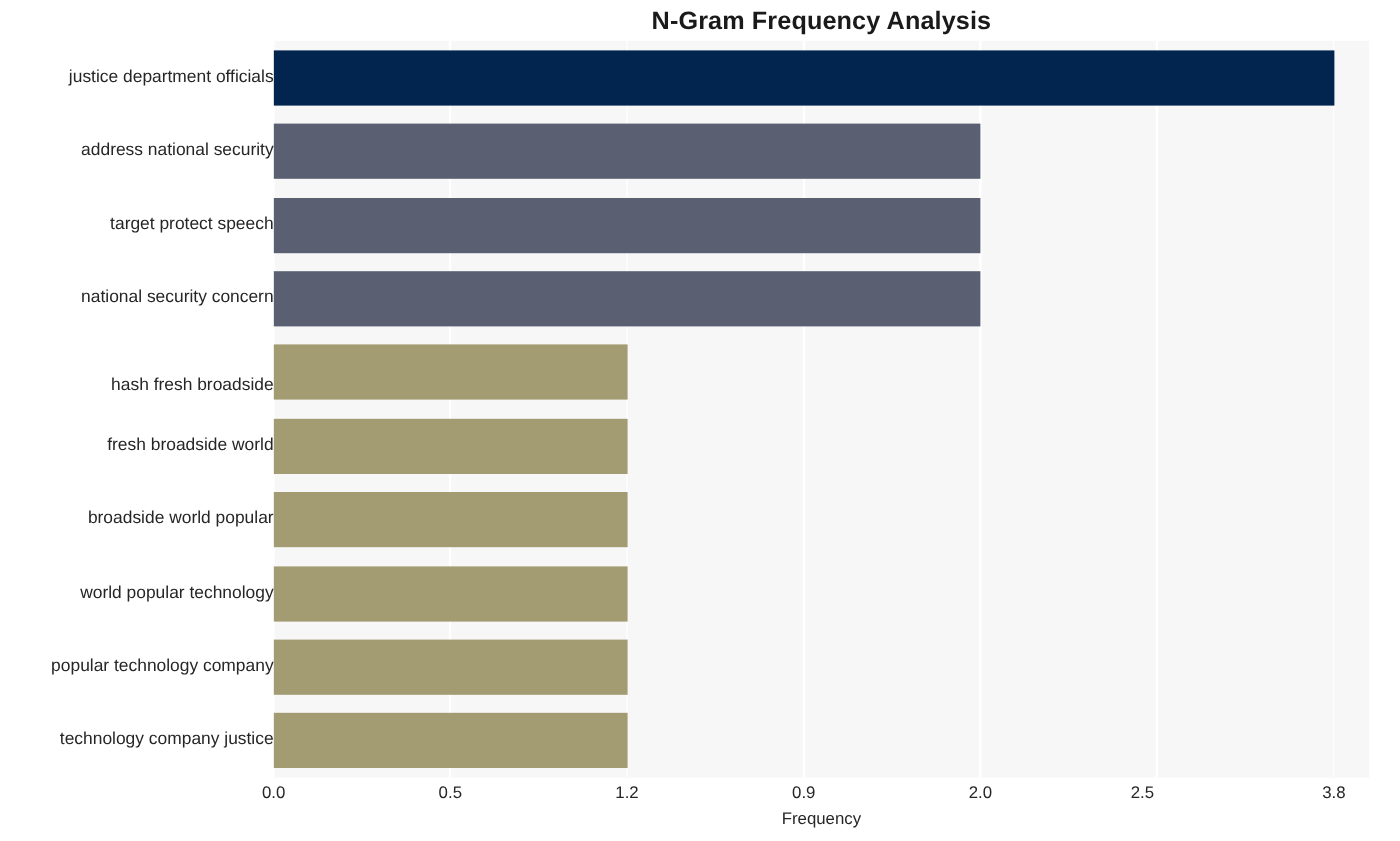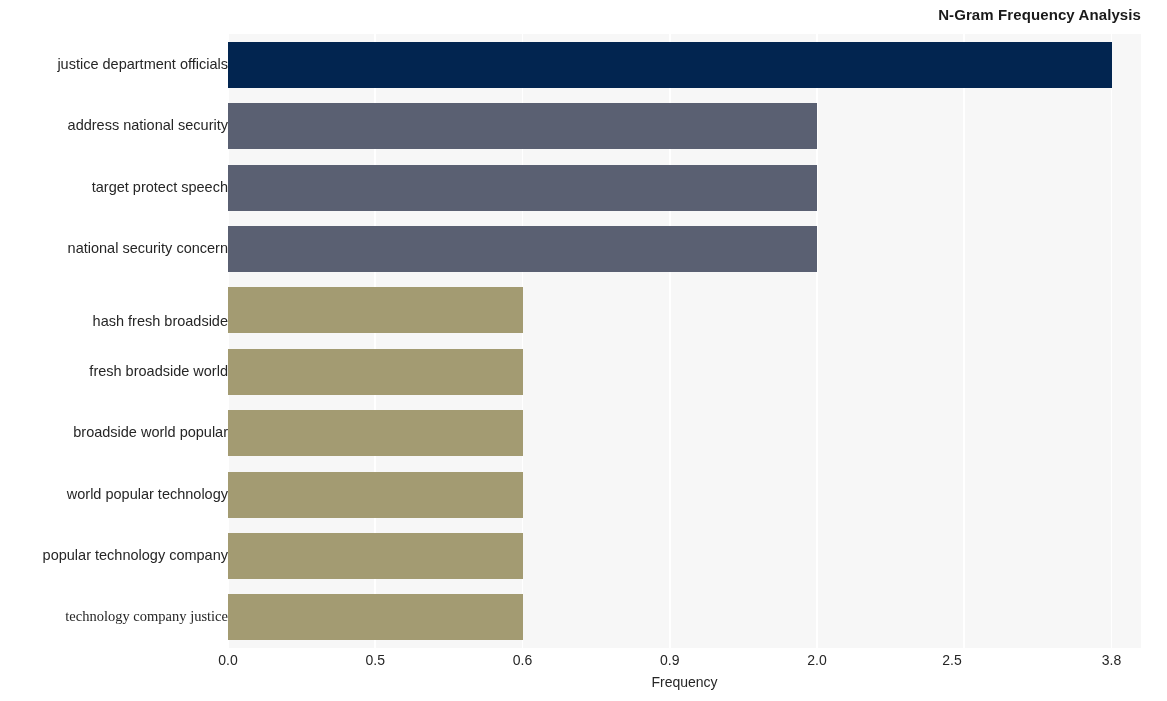--- a/index.html
+++ b/index.html
@@ -21,22 +21,22 @@
     height: 701px;
     background: #ffffff;
   }
 
   
   #chart-title {
     position: absolute;
     left: 228px;
     top: 6px;
     width: 913px;
-    text-align: right;
-    font-size: 15px;
+    text-align: center;
+    font-size: 21px;
     font-weight: bold;
     color: #1a1a1a;
     letter-spacing: 0.1px;
     white-space: nowrap;
   }
 
   
   #plot-area {
     position: absolute;
     left: 228px;
@@ -171,26 +171,26 @@
   <div id="ytick-layer">
       <div class="ytick" style="top: 22.7px;">justice department officials</div>
       <div class="ytick" style="top: 84.1px;">address national security</div>
       <div class="ytick" style="top: 145.5px;">target protect speech</div>
       <div class="ytick" style="top: 206.9px;">national security concern</div>
       <div class="ytick" style="top: 268.3px; margin-top: 12px;">hash fresh broadside</div>
       <div class="ytick" style="top: 329.7px;">fresh broadside world</div>
       <div class="ytick" style="top: 391.1px;">broadside world popular</div>
       <div class="ytick" style="top: 452.5px;">world popular technology</div>
       <div class="ytick" style="top: 513.9px;">popular technology company</div>
-      <div class="ytick" style="top: 575.3px; font-family: Liberation Serif, serif;">technology company justice</div>
+      <div class="ytick" style="top: 575.3px;">technology company justice</div>
     </div>
   <div id="xtick-layer">
       <div class="xtick" style="left: 0px;">0.0</div>
       <div class="xtick" style="left: 147.258px;">0.5</div>
-      <div class="xtick" style="left: 294.516px;">0.6</div>
+      <div class="xtick" style="left: 294.516px;">1.2</div>
       <div class="xtick" style="left: 441.774px;">0.9</div>
       <div class="xtick" style="left: 589.032px;">2.0</div>
       <div class="xtick" style="left: 724px;">2.5</div>
       <div class="xtick" style="left: 883.548px;">3.8</div>
     </div>
 
   <div id="xlabel">Frequency</div>
 
 </div>
 

